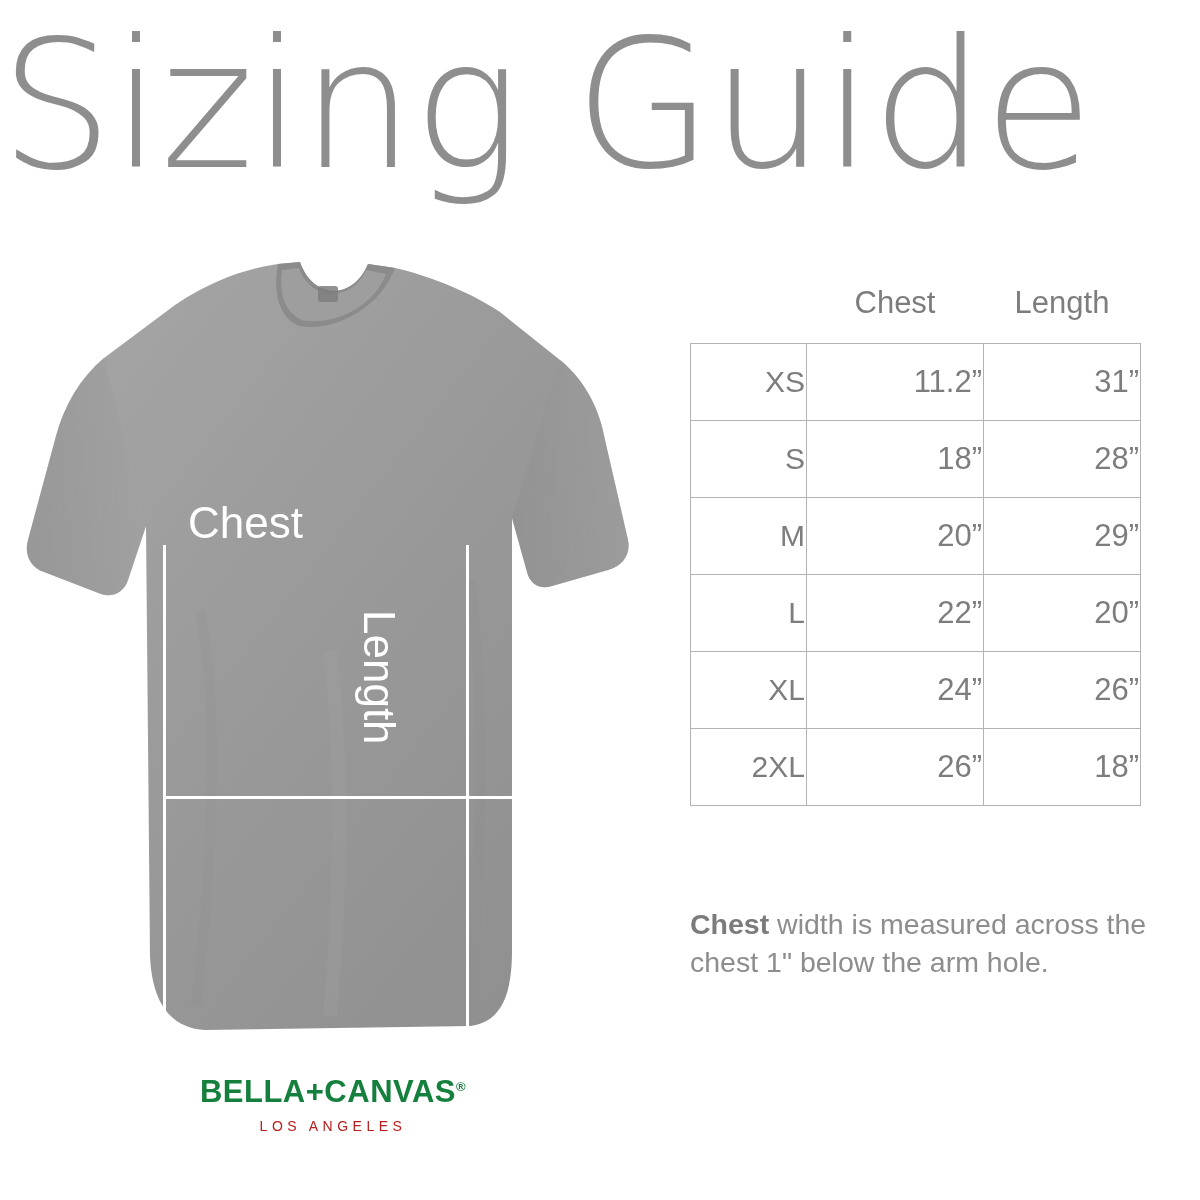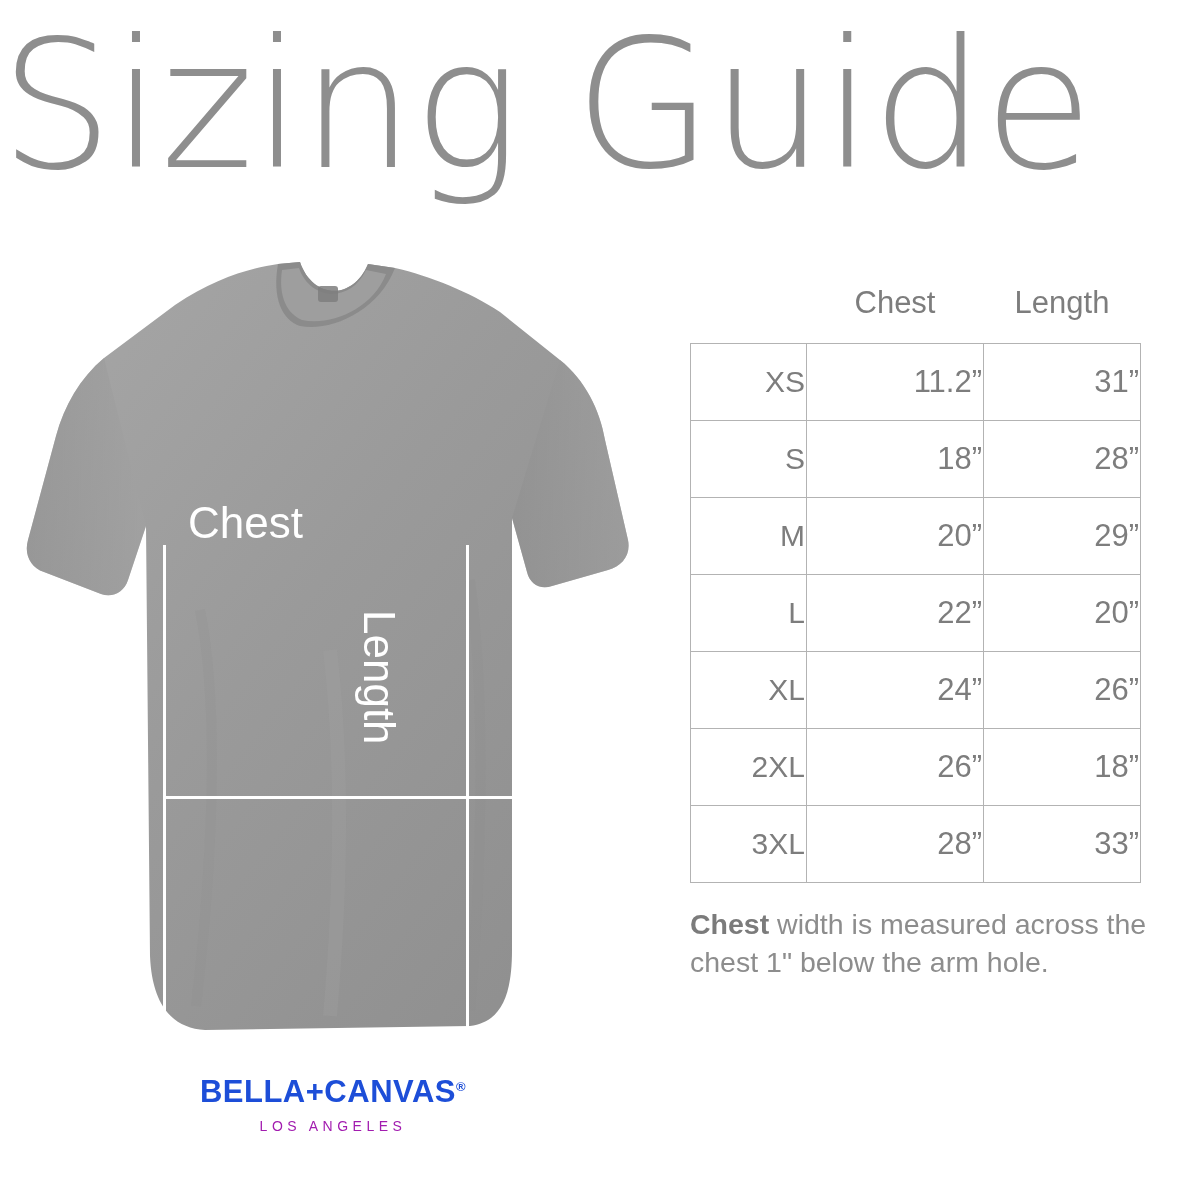--- a/index.html
+++ b/index.html
@@ -95,32 +95,32 @@
     left: 183px;
     top: 1074px;
     width: 300px;
     text-align: center;
   }
   .brand-name {
     font-family: "Liberation Sans", sans-serif;
     font-weight: bold;
     font-size: 31px;
     letter-spacing: 0.5px;
-    color: #1d4ed8;
+    color: #15803d;
   }
   .brand-name sup {
     font-size: 13px;
     vertical-align: super;
   }
   .brand-sub {
     margin-top: 8px;
     font-family: "Liberation Sans", sans-serif;
     font-size: 14px;
     letter-spacing: 4.5px;
-    color: #a21caf;
+    color: #b91c1c;
   }
 
   
   .table-wrap {
     position: absolute;
     left: 690px;
     top: 285px;
     width: 450px;
   }
   table.size-table {
@@ -287,25 +287,20 @@
       <tr>
         <td class="size-cell">XL</td>
         <td>24”</td>
         <td>26”</td>
       </tr>
       <tr>
         <td class="size-cell">2XL</td>
         <td>26”</td>
         <td>18”</td>
       </tr>
-      <tr>
-        <td class="size-cell">3XL</td>
-        <td>28”</td>
-        <td>33”</td>
-      </tr>
     </tbody>
   </table>
 </div>
 
 <div class="notes">
   <p>
     <b>Chest</b><span> width is measured across the chest 1" below the arm hole.</span>
   </p>
 </div>
 

